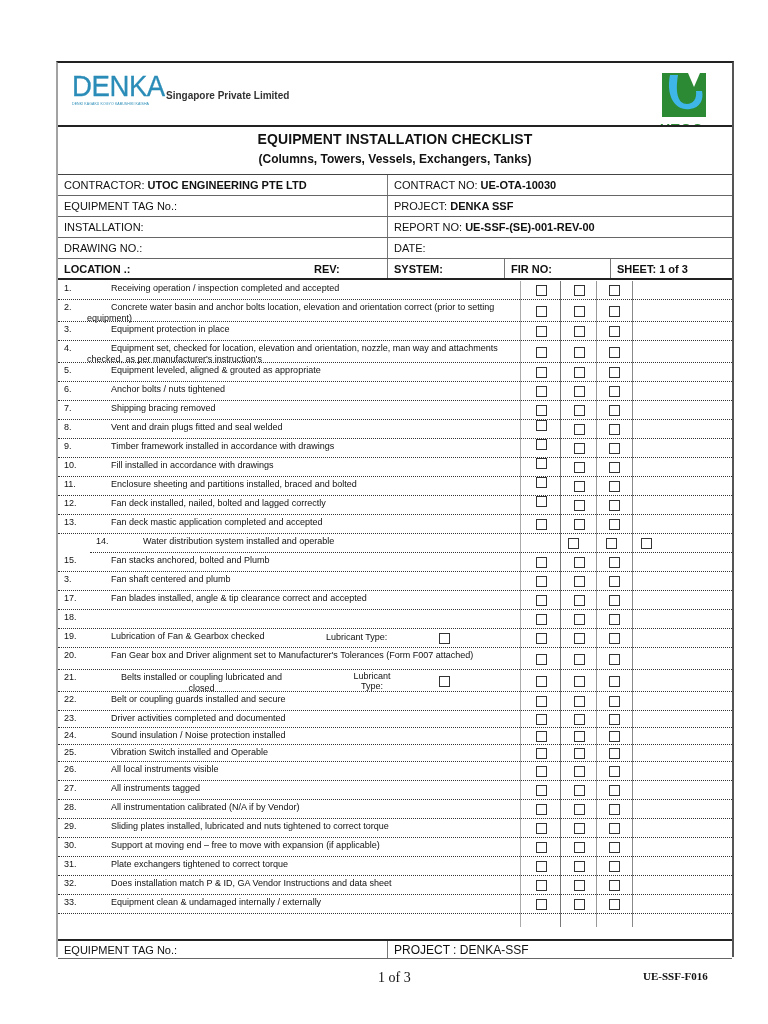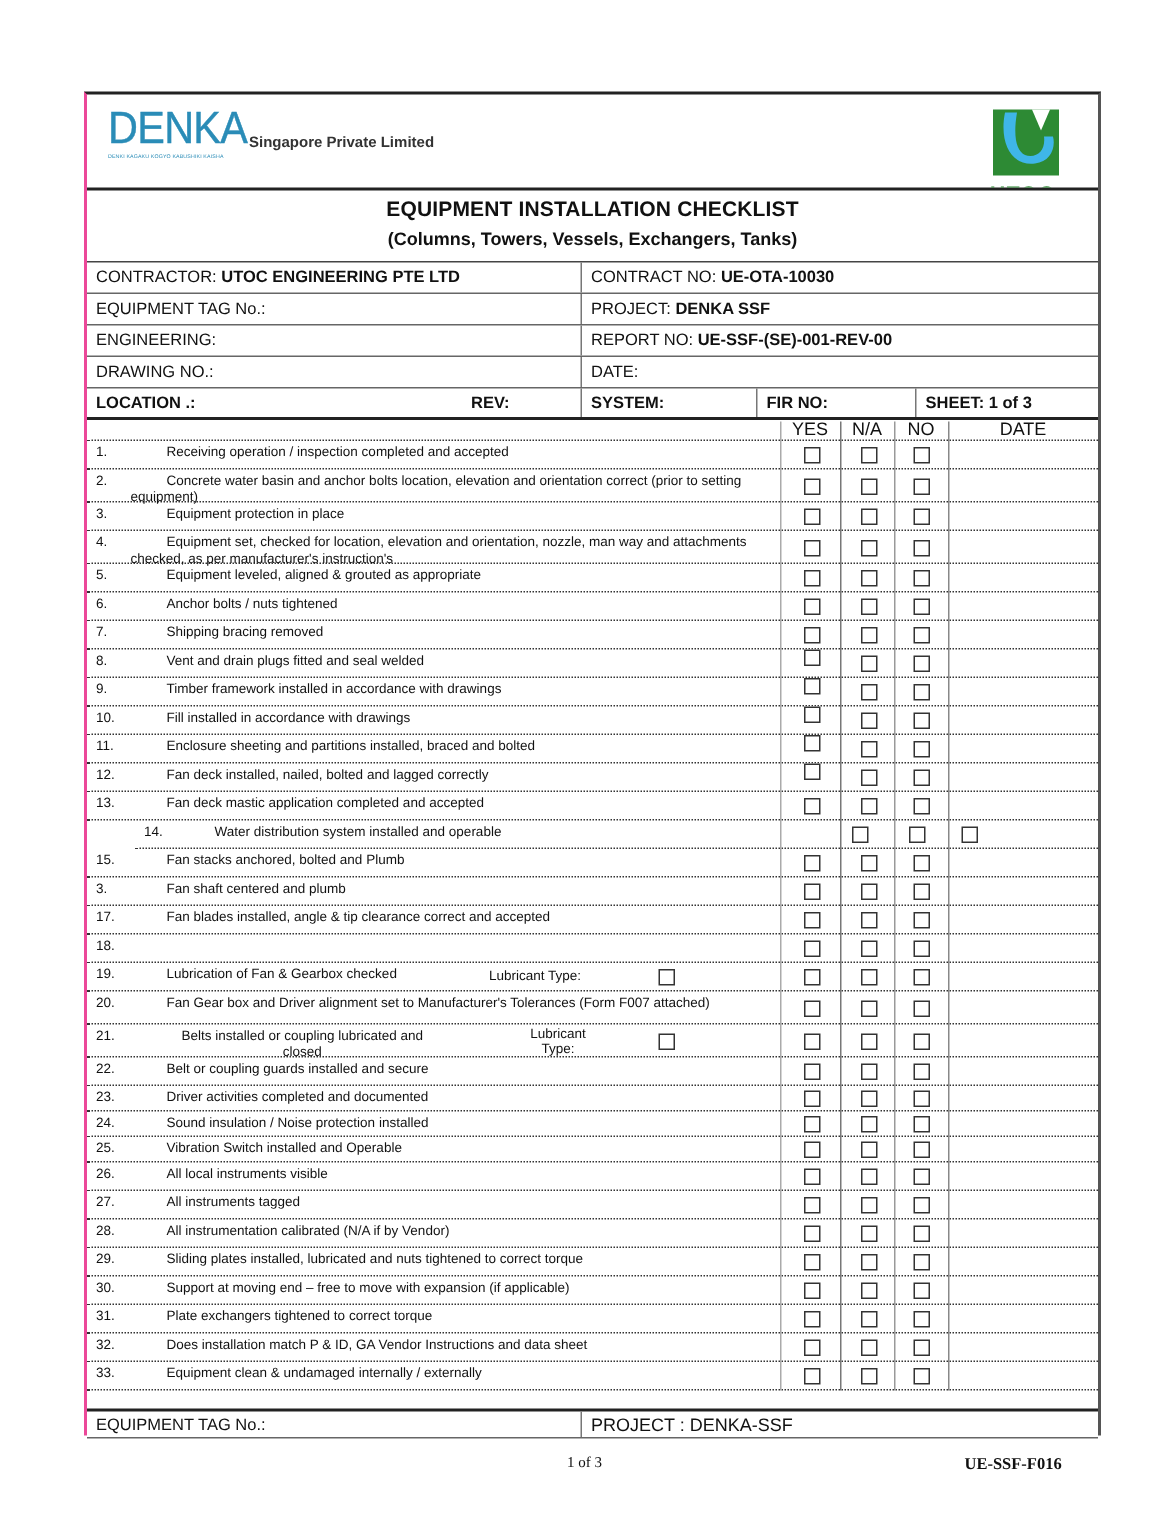--- a/index.html
+++ b/index.html
@@ -1,17 +1,17 @@
 <!DOCTYPE html>
 <html><head>
 <meta charset="utf-8">
 <style>
   * { box-sizing: border-box; margin: 0; padding: 0; }
   body { width: 768px; height: 1024px; background: #ffffff; position: relative; font-family: "Liberation Sans", sans-serif; color: #111; overflow: hidden; }
-  .page { position: absolute; left: 56px; top: 61px; width: 678px; height: 896px; border-left: 2px solid #ec4899; border-right: 2px solid #555; border-top: 2px solid #222; }
+  .page { position: absolute; left: 56px; top: 61px; width: 678px; height: 896px; border-left: 2px solid #a3a3a3; border-right: 2px solid #555; border-top: 2px solid #222; }
   .header-band { position: absolute; left: 0; top: 0; width: 100%; height: 64px; border-bottom: 2px solid #222; }
   .denka-logo { position: absolute; left: 14px; top: 8px; width: 90px; height: 42px; }
   .denka-word { font-family: "Liberation Sans", sans-serif; font-size: 30px; letter-spacing: -0.5px; color: #2a8cb7; font-weight: 400; line-height: 30px; transform: scaleX(0.92); transform-origin: left; -webkit-text-stroke: 0.3px #2a8cb7; }
   .denka-sub { font-size: 3.5px; color: #2a8cb7; margin-top: 1px; letter-spacing: 0.1px; white-space: nowrap; }
   .denka-tag { position: absolute; left: 108px; top: 27px; font-size: 10px; font-weight: bold; color: #333; }
   .utoc-logo { position: absolute; right: 24px; top: 6px; width: 48px; height: 56px; overflow: hidden; }
   .utoc-text { position: absolute; left: 0; top: 52px; font-size: 14px; font-weight: bold; color: #2d8a34; letter-spacing: 1px; }
   .title-band { position: absolute; left: 0; top: 64px; width: 100%; height: 48px; text-align: center; border-bottom: 1px solid #444; }
   .title { font-size: 14px; font-weight: bold; margin-top: 4px; letter-spacing: 0.1px; }
   .subtitle { font-size: 12px; font-weight: bold; margin-top: 5px; }
@@ -25,21 +25,21 @@
   .thead span { position: absolute; top: -2px; text-align: center; }
   .row { position: relative; border-bottom: 1px dotted #333; font-size: 9px; }
   .row .num { position: absolute; left: 6px; top: 2px; }
   .row .txt { position: absolute; left: 53px; top: 2px; right: 228px; line-height: 11px; }
   .row .txt.wrap { left: 29px; text-indent: 24px; }
   .cb { position: absolute; width: 11px; height: 11px; border: 1.3px solid #333; background: #fff; }
   .col-lines .vl { position: absolute; top: 0; width: 1px; background: #888; }
   .lub-label { position: absolute; font-size: 9px; }
   .footer-row { position: absolute; left: 0; top: 876px; width: 100%; height: 20px; border-top: 2px solid #222; border-bottom: 1px solid #666; font-size: 11px; }
   .footer-row .cell { position: absolute; top: 0; line-height: 18px; padding-left: 6px; }
-  .page-num { position: absolute; left: 378px; top: 970px; font-family: "Liberation Serif", serif; font-size: 10px; }
+  .page-num { position: absolute; left: 378px; top: 970px; font-family: "Liberation Serif", serif; font-size: 14px; }
   .form-id { position: absolute; left: 643px; top: 970px; font-family: "Liberation Serif", serif; font-size: 11px; font-weight: bold; }
 </style>
 </head>
 <body>
 
 <div class="page">
 
   <div class="header-band">
     <div class="denka-logo">
       <div class="denka-word">DENKA</div>
@@ -66,21 +66,21 @@
       <div class="cell" style="left:0;"><span>CONTRACTOR:</span> <b>UTOC ENGINEERING PTE LTD</b></div>
       <div class="vline" style="left:329px;"></div>
       <div class="cell" style="left:330px;"><span>CONTRACT NO:</span> <b>UE-OTA-10030</b></div>
     </div>
     <div class="info-row">
       <div class="cell" style="left:0;">EQUIPMENT TAG No.:</div>
       <div class="vline" style="left:329px;"></div>
       <div class="cell" style="left:330px;"><span>PROJECT:</span>&nbsp;<b>DENKA SSF</b></div>
     </div>
     <div class="info-row">
-      <div class="cell" style="left:0;">ENGINEERING:</div>
+      <div class="cell" style="left:0;">INSTALLATION:</div>
       <div class="vline" style="left:329px;"></div>
       <div class="cell" style="left:330px;"><span>REPORT NO:</span> <b>UE-SSF-(SE)-001-REV-00</b></div>
     </div>
     <div class="info-row">
       <div class="cell" style="left:0;">DRAWING NO.:</div>
       <div class="vline" style="left:329px;"></div>
       <div class="cell" style="left:330px;">DATE:</div>
     </div>
     <div class="info-row" style="border-bottom:2px solid #222;font-weight:bold;">
       <div class="cell" style="left:0;">LOCATION .:</div>
@@ -88,26 +88,20 @@
       <div class="vline" style="left:329px;"></div>
       <div class="cell" style="left:330px;">SYSTEM:</div>
       <div class="vline" style="left:446px;"></div>
       <div class="cell" style="left:447px;">FIR NO:</div>
       <div class="vline" style="left:552px;"></div>
       <div class="cell" style="left:553px;">SHEET: 1 of  3</div>
     </div>
   </div>
 
   <div class="checklist" id="checklist">
-    <div class="thead">
-      <span style="left:462px;width:40px;">YES</span>
-      <span style="left:502px;width:36px;">N/A</span>
-      <span style="left:538px;width:36px;">NO</span>
-      <span style="left:574px;width:100px;">DATE</span>
-    </div>
     <div id="rows">
         <div class="row" style="height: 19px;">
           <span class="num">1.</span>
           <span class="txt">Receiving operation / inspection completed and accepted</span>
           <span class="cb" style="left: 478px; top: 4px;"></span>
           <span class="cb" style="left: 516px; top: 4px;"></span>
           <span class="cb" style="left: 551px; top: 4px;"></span>
           <span style="position: absolute; left: 575px; top: 0px; width: 99px; height: 100%;"></span>
         </div>
         <div class="row" style="height: 22px;">

